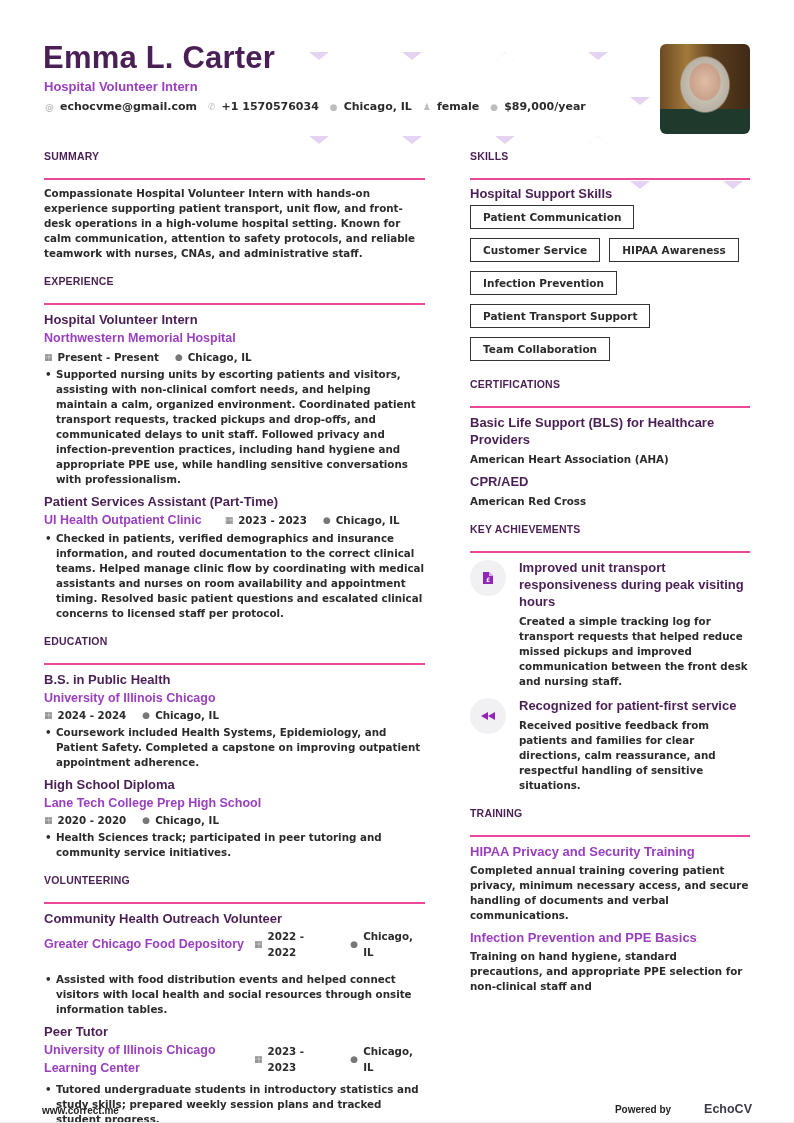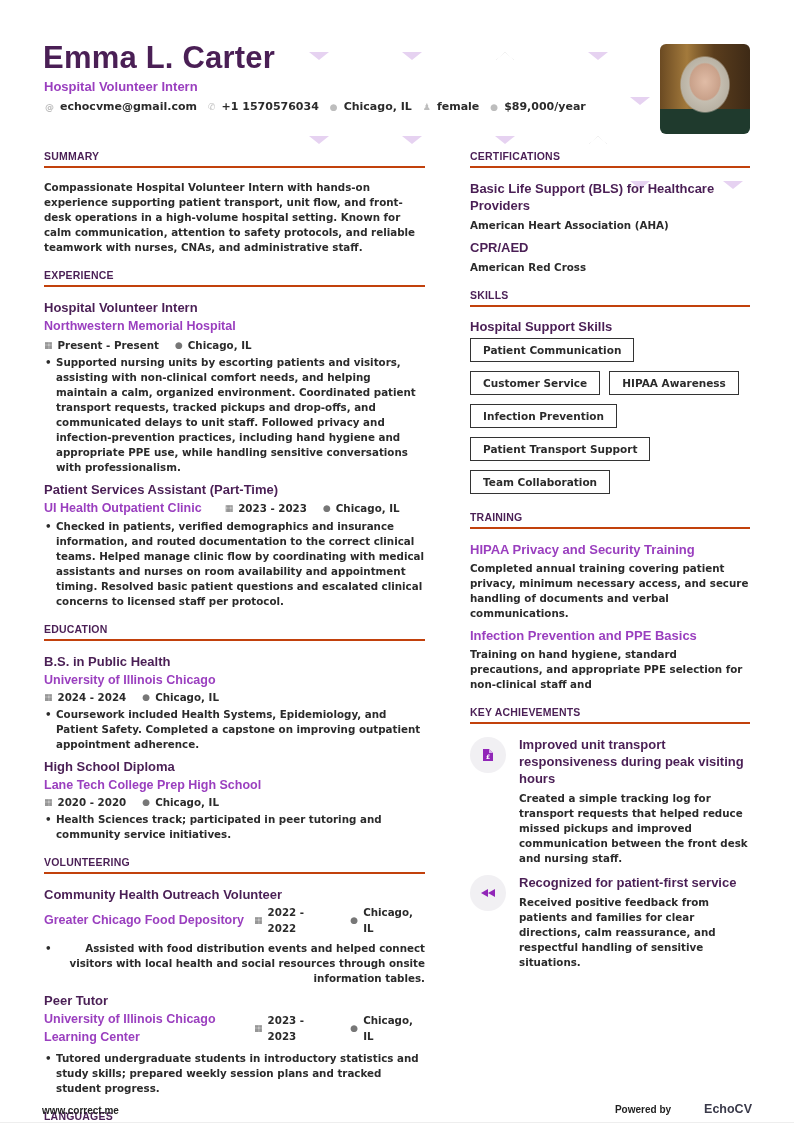--- a/index.html
+++ b/index.html
@@ -24,21 +24,21 @@
     .photo { position: absolute; left: 660px; top: 44px; width: 90px; height: 90px; border-radius: 6px; overflow: hidden;
       background: radial-gradient(ellipse 30% 36% at 50% 42%, #e0bca6 0%, #c9a18a 55%, transparent 60%),
                   radial-gradient(ellipse 44% 50% at 50% 45%, #d8d2c6 0%, #b9b2a4 60%, transparent 64%),
                   linear-gradient(to bottom, transparent 72%, #1f3a2d 72%),
                   linear-gradient(90deg, #6b4a22 0%, #a37a3c 30%, #5a3d1d 60%, #3e2a16 100%); }
 
     
     .col-left { position: absolute; left: 44px; top: 150px; width: 381px; }
     .col-right { position: absolute; left: 470px; top: 150px; width: 280px; }
 
-    .sec-title { font-family: "Liberation Sans", sans-serif; font-size: 10.5px; color: #4a1f55; letter-spacing: 0.2px; padding-bottom: 4px; border-bottom: 2px solid #c2410c; margin-bottom: 12px; }
+    .sec-title { font-family: "Liberation Sans", sans-serif; font-size: 10.5px; color: #4a1f55; letter-spacing: 0.2px; padding-bottom: 16px; border-bottom: 2px solid #ec4899; margin-bottom: 6px; }
     .section { margin-bottom: 14px; }
 
     .para { font-size: 10.3px; line-height: 15px; color: #2b2b2b; }
 
     .item-title { font-family: "Liberation Sans", sans-serif; font-size: 13px; color: #4a1f55; line-height: 18px; }
     .item-org { font-family: "Liberation Sans", sans-serif; font-size: 12.5px; color: #9a3fbf; line-height: 18px; }
     .meta { display: flex; align-items: center; font-size: 10.3px; color: #2b2b2b; line-height: 16px; }
     .meta .m { display: flex; align-items: center; margin-right: 16px; }
     .meta .mi { color: #777; font-size: 9px; margin-right: 5px; }
     .bullets { list-style: none; margin-top: 2px; }
@@ -228,21 +228,21 @@
             <span class="m">
                 <span class="mi">▦</span>
                 <span>2022 - 2022</span>
               </span>
             <span class="m" style="margin-right:0;">
                 <span class="mi">●</span>
                 <span>Chicago, IL</span>
               </span>
           </div>
         </div>
-        <ul class="bullets" style="margin-top:5px;text-align:right;">
+        <ul class="bullets" style="margin-top:12px;">
           <li>Assisted with food distribution events and helped connect visitors with local health and social resources through onsite information tables.</li>
         </ul>
       </div>
 
       <div class="entry">
         <div class="item-title">Peer Tutor</div>
         <div class="vol-row">
           <div class="item-org">University of Illinois Chicago Learning Center</div>
           <div class="meta">
             <span class="m">
@@ -276,48 +276,40 @@
           <span class="lang-level">Intermediate</span>
           <div class="bar" style="width:65px;">
               <div class="fill" style="width:40%;"></div>
             </div>
         </div>
       </div>
     </div>
   </div>
 
   <div class="col-right">
-
-    <div class="section">
-      <div class="sec-title">CERTIFICATIONS</div>
-      <div class="cert-title">Basic Life Support (BLS) for Healthcare Providers</div>
-      <div class="cert-org">American Heart Association (AHA)</div>
-      <div class="cert-title">CPR/AED</div>
-      <div class="cert-org">American Red Cross</div>
-    </div>
 
     <div class="section" style="margin-bottom:8px;">
       <div class="sec-title">SKILLS</div>
       <div class="skill-group">Hospital Support Skills</div>
       <div class="tags">
         <span class="tag">Patient Communication</span>
         <span class="tag">Customer Service</span>
         <span class="tag">HIPAA Awareness</span>
         <span class="tag">Infection Prevention</span>
         <span class="tag">Patient Transport Support</span>
         <span class="tag" style="margin-right:60px;">Team Collaboration</span>
       </div>
     </div>
 
     <div class="section">
-      <div class="sec-title">TRAINING</div>
-      <div class="train-title">HIPAA Privacy and Security Training</div>
-      <div class="train-desc">Completed annual training covering patient privacy, minimum necessary access, and secure handling of documents and verbal communications.</div>
-      <div class="train-title">Infection Prevention and PPE Basics</div>
-      <div class="train-desc">Training on hand hygiene, standard precautions, and appropriate PPE selection for non-clinical staff and</div>
+      <div class="sec-title">CERTIFICATIONS</div>
+      <div class="cert-title">Basic Life Support (BLS) for Healthcare Providers</div>
+      <div class="cert-org">American Heart Association (AHA)</div>
+      <div class="cert-title">CPR/AED</div>
+      <div class="cert-org">American Red Cross</div>
     </div>
 
     <div class="section">
       <div class="sec-title">KEY ACHIEVEMENTS</div>
       <div class="ach">
         <div class="ach-icon">
           <svg width="10" height="12" viewBox="0 0 10 12">
               <path d="M0 0h6l4 4v8H0z" fill="#9126b8"></path>
               <path d="M6 0v4h4" fill="#d9b3ec"></path>
               <text x="3" y="10" font-size="6" fill="#fff" font-family="DejaVu Sans, sans-serif">£</text>
@@ -333,20 +325,28 @@
           <svg width="14" height="8" viewBox="0 0 14 8">
               <path d="M7 0v8L0 4z M14 0v8L7 4z" fill="#9126b8"></path>
             </svg>
         </div>
         <div class="ach-body">
           <div class="ach-title">Recognized for patient-first service</div>
           <div class="ach-desc">Received positive feedback from patients and families for clear directions, calm reassurance, and respectful handling of sensitive situations.</div>
         </div>
       </div>
     </div>
+
+    <div class="section">
+      <div class="sec-title">TRAINING</div>
+      <div class="train-title">HIPAA Privacy and Security Training</div>
+      <div class="train-desc">Completed annual training covering patient privacy, minimum necessary access, and secure handling of documents and verbal communications.</div>
+      <div class="train-title">Infection Prevention and PPE Basics</div>
+      <div class="train-desc">Training on hand hygiene, standard precautions, and appropriate PPE selection for non-clinical staff and</div>
+    </div>
   </div>
 
   <div class="footer-left">www.correct.me</div>
   <div class="footer-right">
     <span>Powered by</span>
     <span class="brand">EchoCV</span>
   </div>
   <div class="footer-line"></div>
 </div>
 

